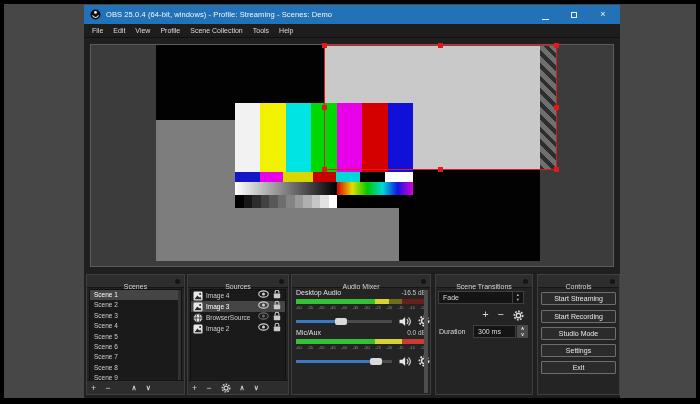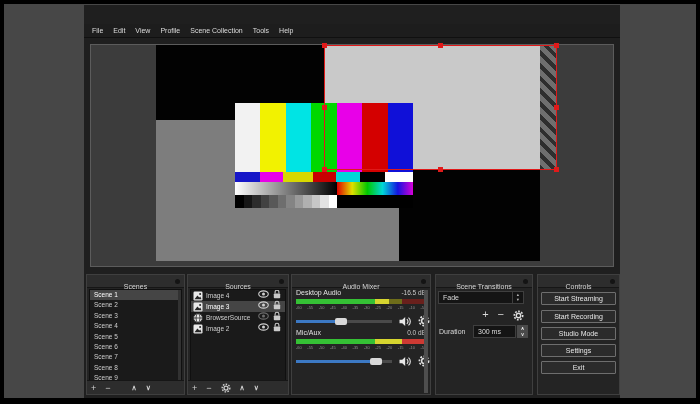--- a/index.html
+++ b/index.html
@@ -132,20 +132,37 @@
   .cb0{top:17px}.cb1{top:35px}.cb2{top:52px}.cb3{top:69px}.cb4{top:86px}
 </style>
 </head>
 <body>
 
 <div class="stage">
   <div class="desktop"></div>
 
   <div class="window">
 
+    <div class="titlebar" style="background: rgb(35, 114, 184);">
+      <svg class="obs-logo" viewBox="0 0 11 11">
+        <circle cx="5.5" cy="5.5" r="5" fill="#0e0e0e"></circle>
+        <circle cx="5.5" cy="3.4" r="1.4" fill="#f2f2f2"></circle>
+        <path d="M2.5 6.4 a3.2 3.2 0 0 0 6 0" stroke="#f2f2f2" stroke-width="1.1" fill="none"></path>
+      </svg>
+      <span class="title">OBS 25.0.4 (64-bit, windows) - Profile: Streaming - Scenes: Demo</span>
+      <div class="winctl">
+        <span class="wbtn">
+            <span class="minbar"></span>
+          </span>
+        <span class="wbtn">
+            <span class="maxbox"></span>
+          </span>
+        <span class="wbtn">×</span>
+      </div>
+    </div>
 
     <div class="menubar">
 
     <span class="menu-item">File</span>
         <span class="menu-item">Edit</span>
         <span class="menu-item">View</span>
         <span class="menu-item">Profile</span>
         <span class="menu-item">Scene Collection</span>
         <span class="menu-item">Tools</span>
         <span class="menu-item">Help</span>

